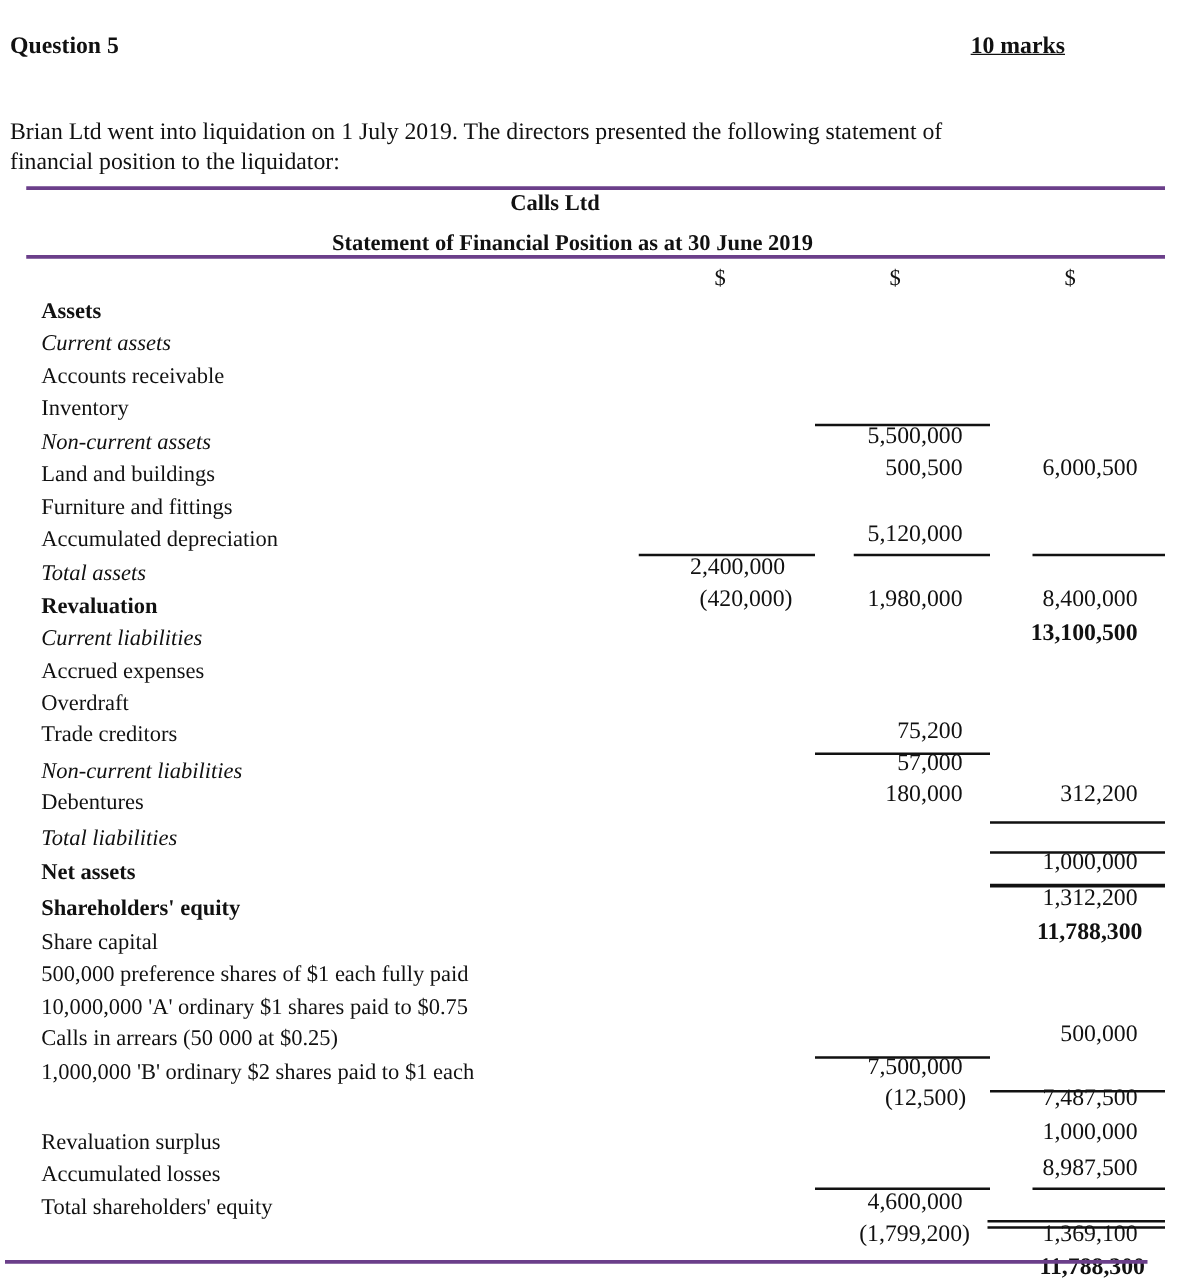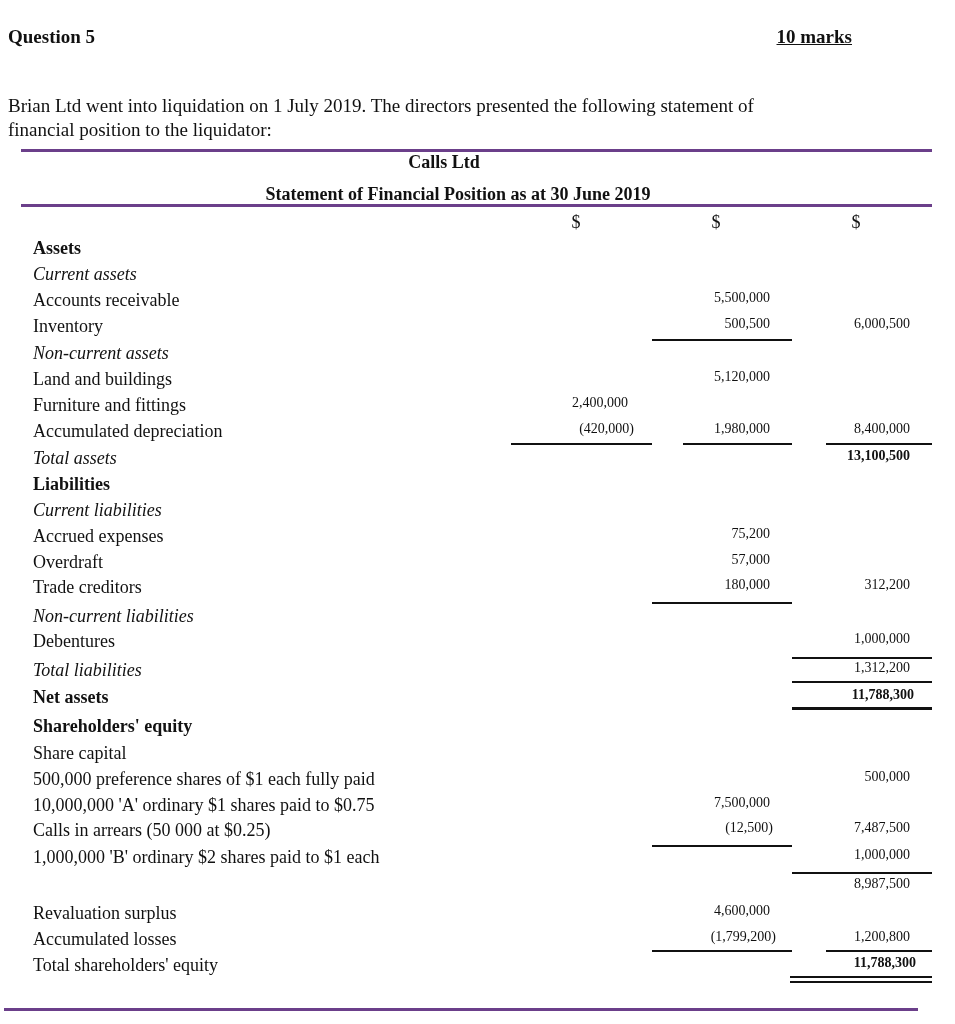--- a/index.html
+++ b/index.html
@@ -9,21 +9,21 @@
   .qtitle { left: 8px; top: 26px; font-size: 19px; font-weight: bold; }
   .marks { left: 760px; top: 26px; font-size: 19px; font-weight: bold; width: 92px; text-align: right; text-decoration: underline; }
   .intro { left: 8px; font-size: 19px; margin-top: 20px; }
   .rule { position: absolute; height: 3px; background: #6b3f8a; }
   .hdr { font-size: 18px; font-weight: bold; text-align: center; }
   .dollar { font-size: 18px; top: 212px; width: 30px; text-align: center; }
   .label { left: 33px; font-size: 18px; }
   .italic { font-style: italic; }
   .bold { font-weight: bold; }
   .bolditalic { font-weight: bold; }
-  .num { font-size: 14px; text-align: right; }
+  .num { font-size: 19px; text-align: right; margin-top: 48px; }
   .c1 { left: 512px; width: 116px; }
   .c2 { left: 652px; width: 118px; }
   .c3 { left: 792px; width: 118px; }
   .uline { position: absolute; height: 1.5px; background: #111; }
   .uthick { position: absolute; height: 2.5px; background: #111; }
 </style>
 </head>
 <body>
 
 <div class="abs qtitle">Question 5</div>
@@ -42,21 +42,21 @@
 
 <div class="abs label bolditalic" style="top:238px">Assets</div>
 <div class="abs label italic" style="top:264px">Current assets</div>
 <div class="abs label" style="top:290px">Accounts receivable</div>
 <div class="abs label" style="top:316px">Inventory</div>
 <div class="abs label italic" style="top:343px">Non-current assets</div>
 <div class="abs label" style="top:369px">Land and buildings</div>
 <div class="abs label" style="top:395px">Furniture and fittings</div>
 <div class="abs label" style="top:421px">Accumulated depreciation</div>
 <div class="abs label italic" style="top:448px">Total assets</div>
-<div class="abs label bolditalic" style="top:474px">Liabilities</div>
+<div class="abs label bolditalic" style="top:474px">Revaluation</div>
 <div class="abs label italic" style="top:500px">Current liabilities</div>
 <div class="abs label" style="top:526px">Accrued expenses</div>
 <div class="abs label" style="top:552px">Overdraft</div>
 <div class="abs label" style="top:577px">Trade creditors</div>
 <div class="abs label italic" style="top:606px">Non-current liabilities</div>
 <div class="abs label" style="top:631px">Debentures</div>
 <div class="abs label italic" style="top:660px">Total liabilities</div>
 <div class="abs label bold" style="top:687px">Net assets</div>
 <div class="abs label bolditalic" style="top:716px">Shareholders' equity</div>
 <div class="abs label" style="top:743px">Share capital</div>
@@ -101,20 +101,20 @@
 <div class="abs num c2" style="top:795px">7,500,000</div>
 <div class="abs num c2" style="top:820px; left:655px;">(12,500)</div>
 <div class="abs num c3" style="top:820px">7,487,500</div>
 <div class="uline" style="left:652px; top:845px; width:140px;"></div>
 <div class="abs num c3" style="top:847px">1,000,000</div>
 <div class="uline" style="left:792px; top:872px; width:140px;"></div>
 <div class="abs num c3" style="top:876px">8,987,500</div>
 
 <div class="abs num c2" style="top:903px">4,600,000</div>
 <div class="abs num c2" style="top:929px; left:658px;">(1,799,200)</div>
-<div class="abs num c3" style="top:929px">1,200,800</div>
+<div class="abs num c3" style="top:929px">1,369,100</div>
 <div class="uline" style="left:652px; top:950px; width:140px;"></div>
 <div class="uline" style="left:826px; top:950px; width:106px;"></div>
 <div class="abs num c3 bold" style="top:955px; left:798px;">11,788,300</div>
 <div class="uthick" style="left:790px; top:976px; width:142px; height:2px;"></div>
 <div class="uthick" style="left:790px; top:981px; width:142px; height:2px;"></div>
 
 <div class="rule" style="left:4px; top:1008px; width:914px;"></div>
 
 </body></html>

